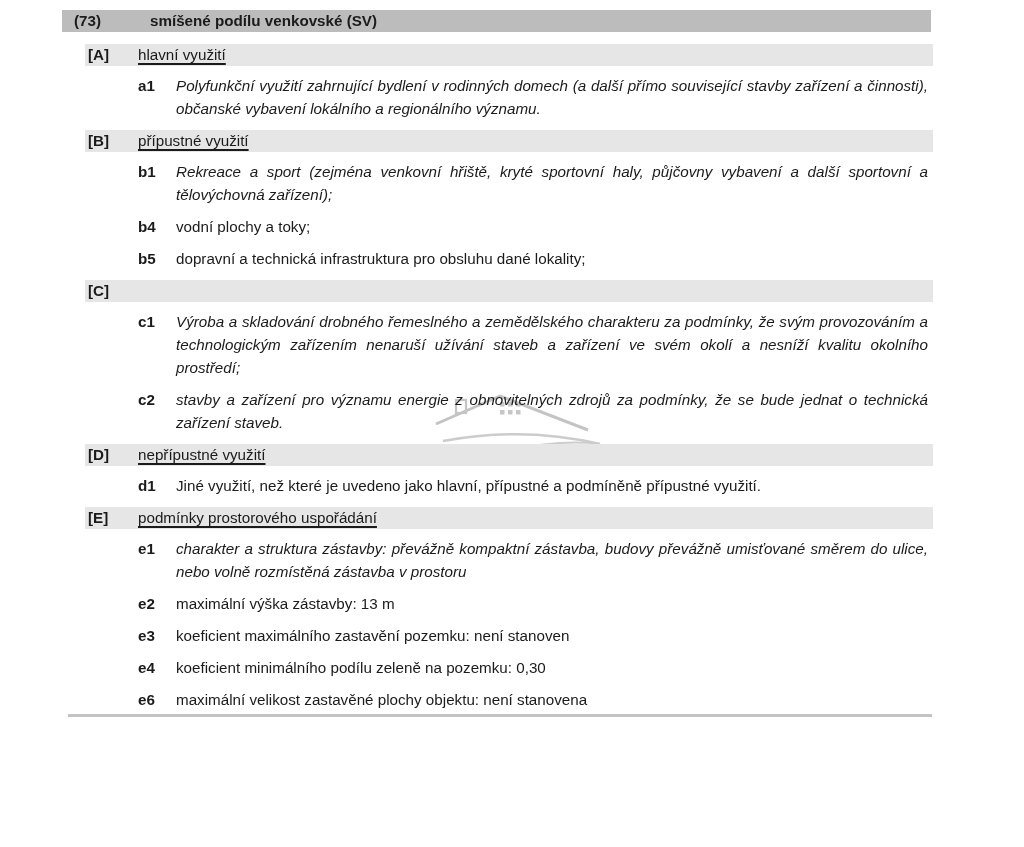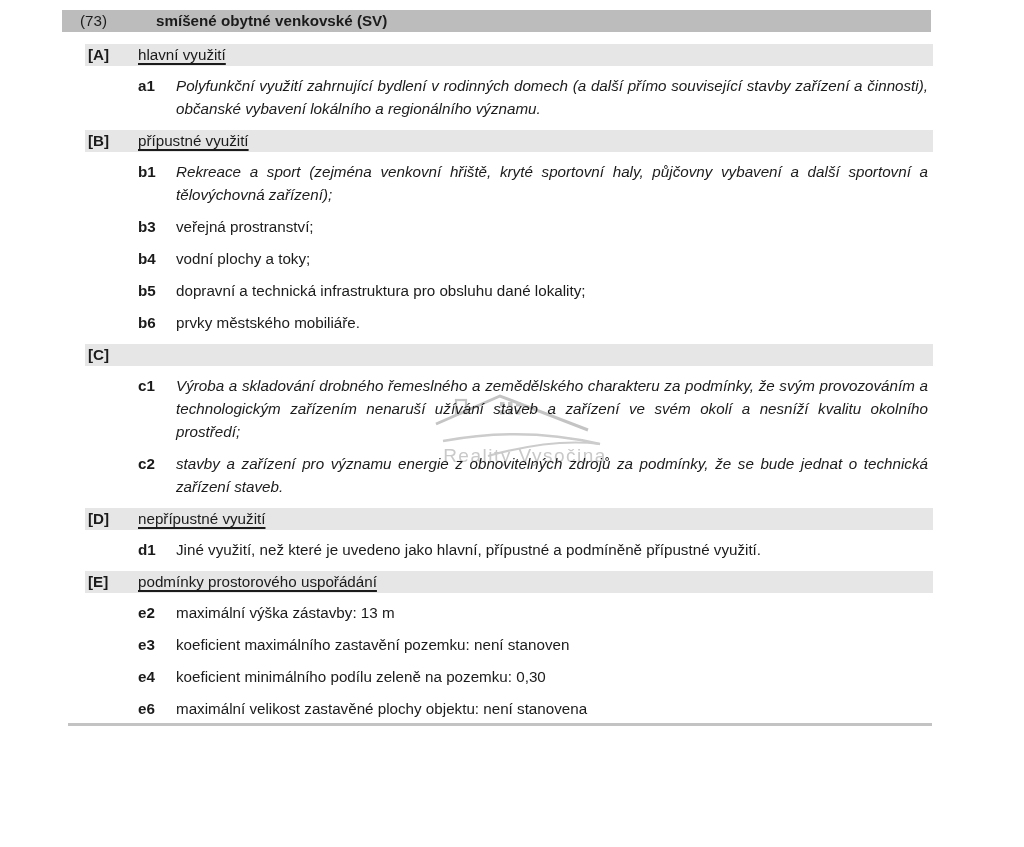--- a/index.html
+++ b/index.html
@@ -14,21 +14,21 @@
     line-height:23px;
   }
   .content{position:relative;z-index:1;}
   .header-bar{
     margin:10px 0 12px 62px;
     width:869px;height:22px;
     background:var(--header-bar,#bcbcbc);
     display:flex;align-items:center;
     line-height:22px;
   }
-  .hcode{width:76px;padding-left:18px;font-weight:normal;flex:none;}
+  .hcode{width:76px;padding-left:12px;font-weight:bold;flex:none;}
   .htitle{font-weight:bold;}
   .section-bar{
     margin:10px 0 8px 85px;
     width:848px;height:22px;
     background:var(--section-bar,#e6e6e6);
     display:flex;align-items:center;
     line-height:22px;
   }
   .sbracket{width:50px;padding-left:3px;font-weight:bold;flex:none;}
   .stitle{
@@ -82,55 +82,47 @@
       <path d="M 15,55 Q 95,40 172,58" fill="none" stroke="#cccccc" stroke-width="2.4"></path>
       <path d="M 60,70 Q 125,52 172,58" fill="none" stroke="#cccccc" stroke-width="2.2"></path>
       <text class="wm-text" x="97" y="76" text-anchor="middle" font-size="19" fill="#c9c9c9">Reality Vysočina</text>
     </svg>
   </div>
 
   <div class="content">
 
     <div class="header-bar">
       <span class="hcode">(73)</span>
-      <span class="htitle">smíšené obytné venkovské (SV)</span>
+      <span class="htitle">smíšené podílu venkovské (SV)</span>
     </div>
 
     <div id="sections">
         <div class="section-bar">
           <span class="sbracket">[A]</span>
           <span class="stitle">hlavní využití</span>
         </div>
         <div class="item">
           <span class="ilabel">a1</span>
           <span class="itext justify">Polyfunkční využití zahrnující bydlení v rodinných domech (a další přímo související stavby zařízení a činnosti), občanské vybavení lokálního a regionálního významu.</span>
         </div>
         <div class="section-bar">
           <span class="sbracket">[B]</span>
           <span class="stitle">přípustné využití</span>
         </div>
         <div class="item">
           <span class="ilabel">b1</span>
           <span class="itext justify">Rekreace a sport (zejména venkovní hřiště, kryté sportovní haly, půjčovny vybavení a další sportovní a tělovýchovná zařízení);</span>
         </div>
         <div class="item">
-          <span class="ilabel">b3</span>
-          <span class="itext">veřejná prostranství;</span>
-        </div>
-        <div class="item">
           <span class="ilabel">b4</span>
           <span class="itext">vodní plochy a toky;</span>
         </div>
         <div class="item">
           <span class="ilabel">b5</span>
           <span class="itext">dopravní a technická infrastruktura pro obsluhu dané lokality;</span>
-        </div>
-        <div class="item">
-          <span class="ilabel">b6</span>
-          <span class="itext">prvky městského mobiliáře.</span>
         </div>
         <div class="section-bar">
           <span class="sbracket">[C]</span>
         </div>
         <div class="item">
           <span class="ilabel">c1</span>
           <span class="itext justify">Výroba a skladování drobného řemeslného a zemědělského charakteru za podmínky, že svým provozováním a technologickým zařízením nenaruší užívání staveb a zařízení ve svém okolí a nesníží kvalitu okolního prostředí;</span>
         </div>
         <div class="item">
           <span class="ilabel">c2</span>
@@ -142,20 +134,24 @@
         </div>
         <div class="item">
           <span class="ilabel">d1</span>
           <span class="itext">Jiné využití, než které je uvedeno jako hlavní, přípustné a podmíněně přípustné využití.</span>
         </div>
         <div class="section-bar">
           <span class="sbracket">[E]</span>
           <span class="stitle">podmínky prostorového uspořádání</span>
         </div>
         <div class="item">
+          <span class="ilabel">e1</span>
+          <span class="itext justify">charakter a struktura zástavby: převážně kompaktní zástavba, budovy převážně umisťované směrem do ulice, nebo volně rozmístěná zástavba v prostoru</span>
+        </div>
+        <div class="item">
           <span class="ilabel">e2</span>
           <span class="itext">maximální výška zástavby: 13 m</span>
         </div>
         <div class="item">
           <span class="ilabel">e3</span>
           <span class="itext">koeficient maximálního zastavění pozemku: není stanoven</span>
         </div>
         <div class="item">
           <span class="ilabel">e4</span>
           <span class="itext">koeficient minimálního podílu zeleně na pozemku: 0,30</span>

